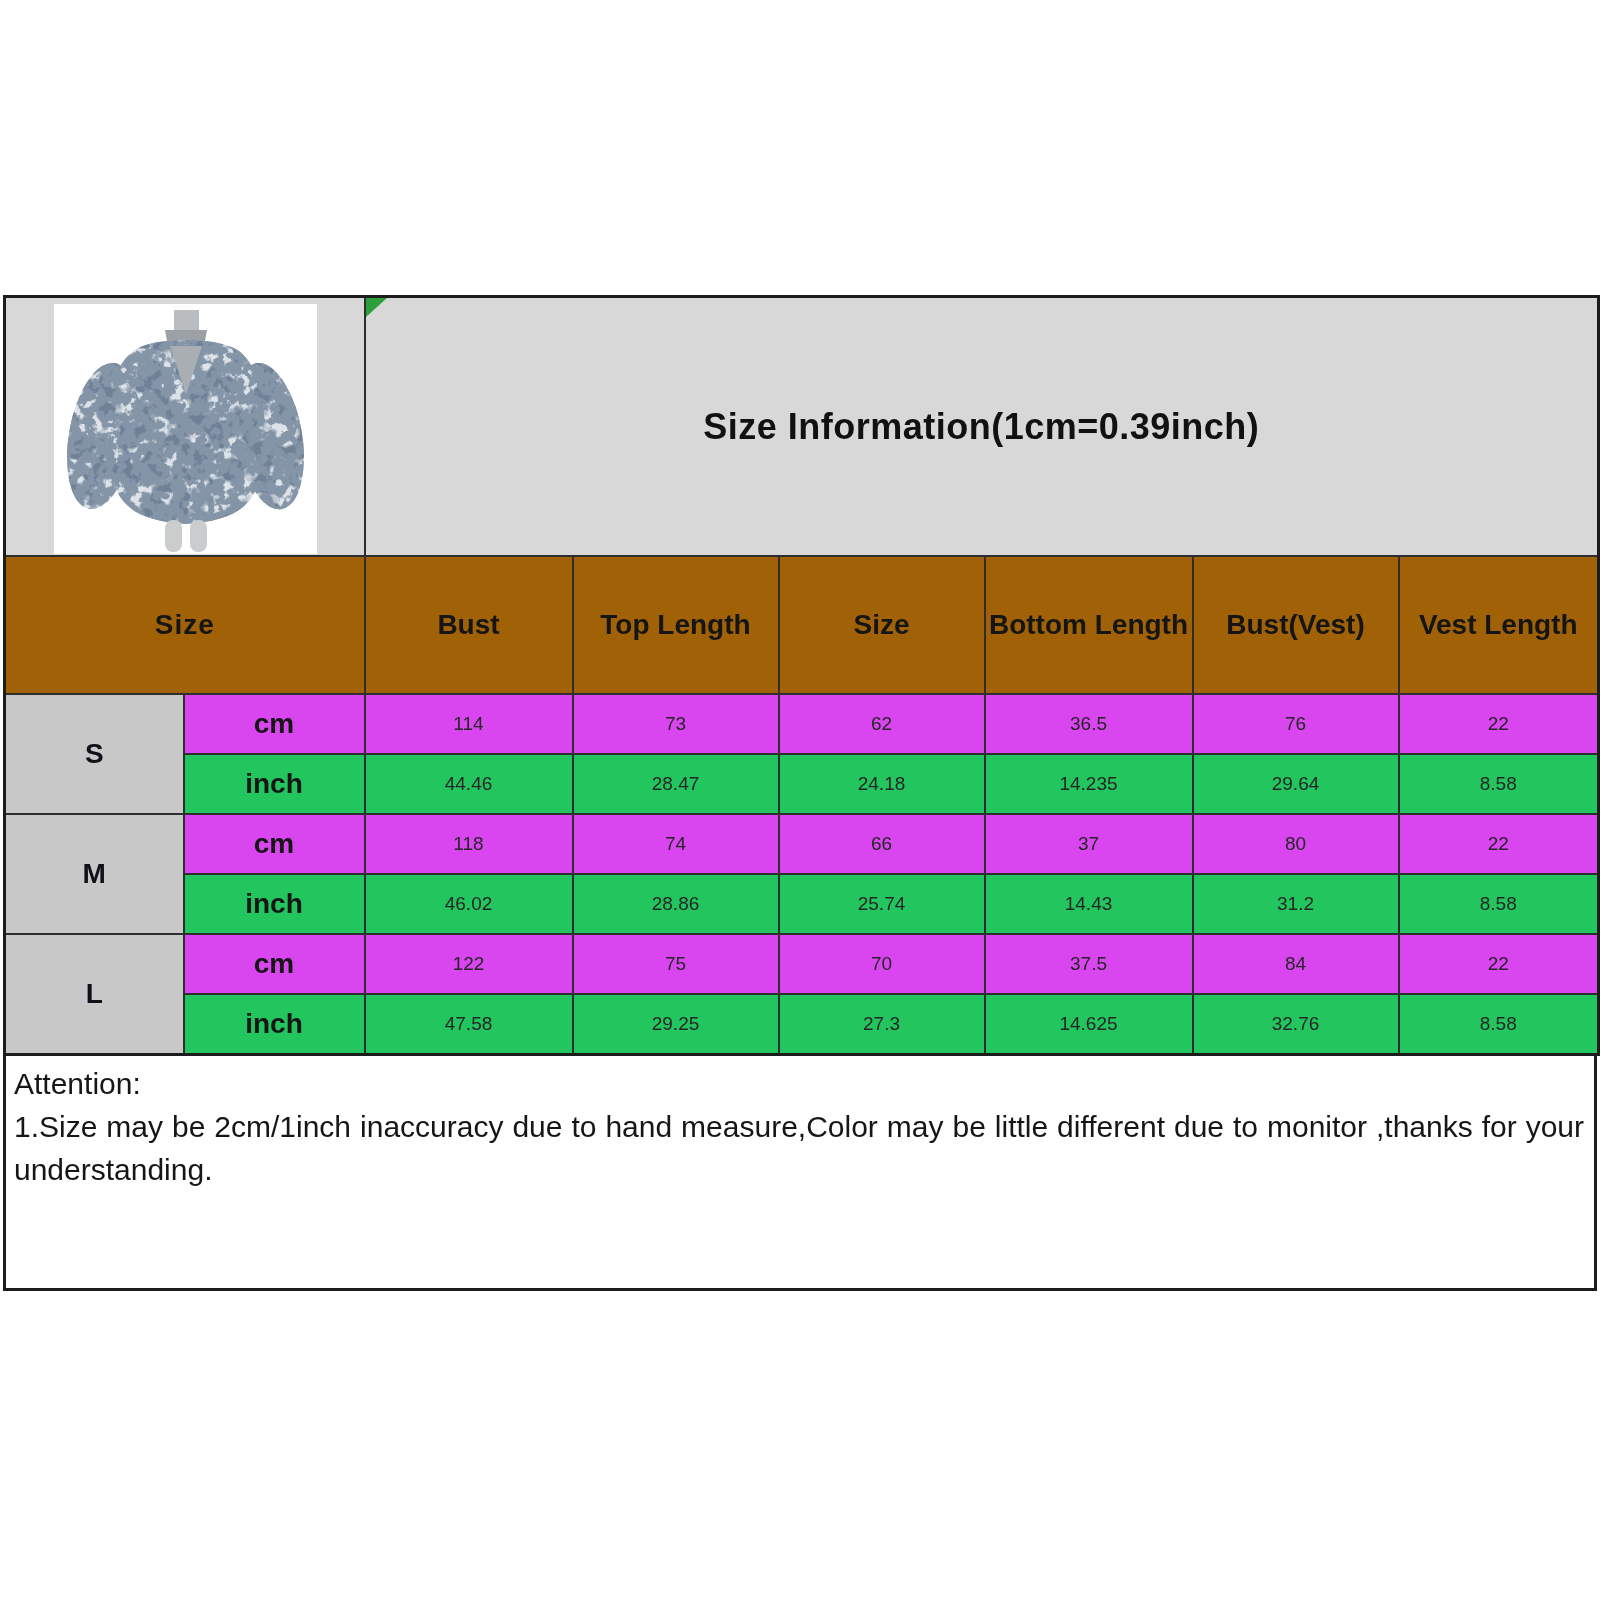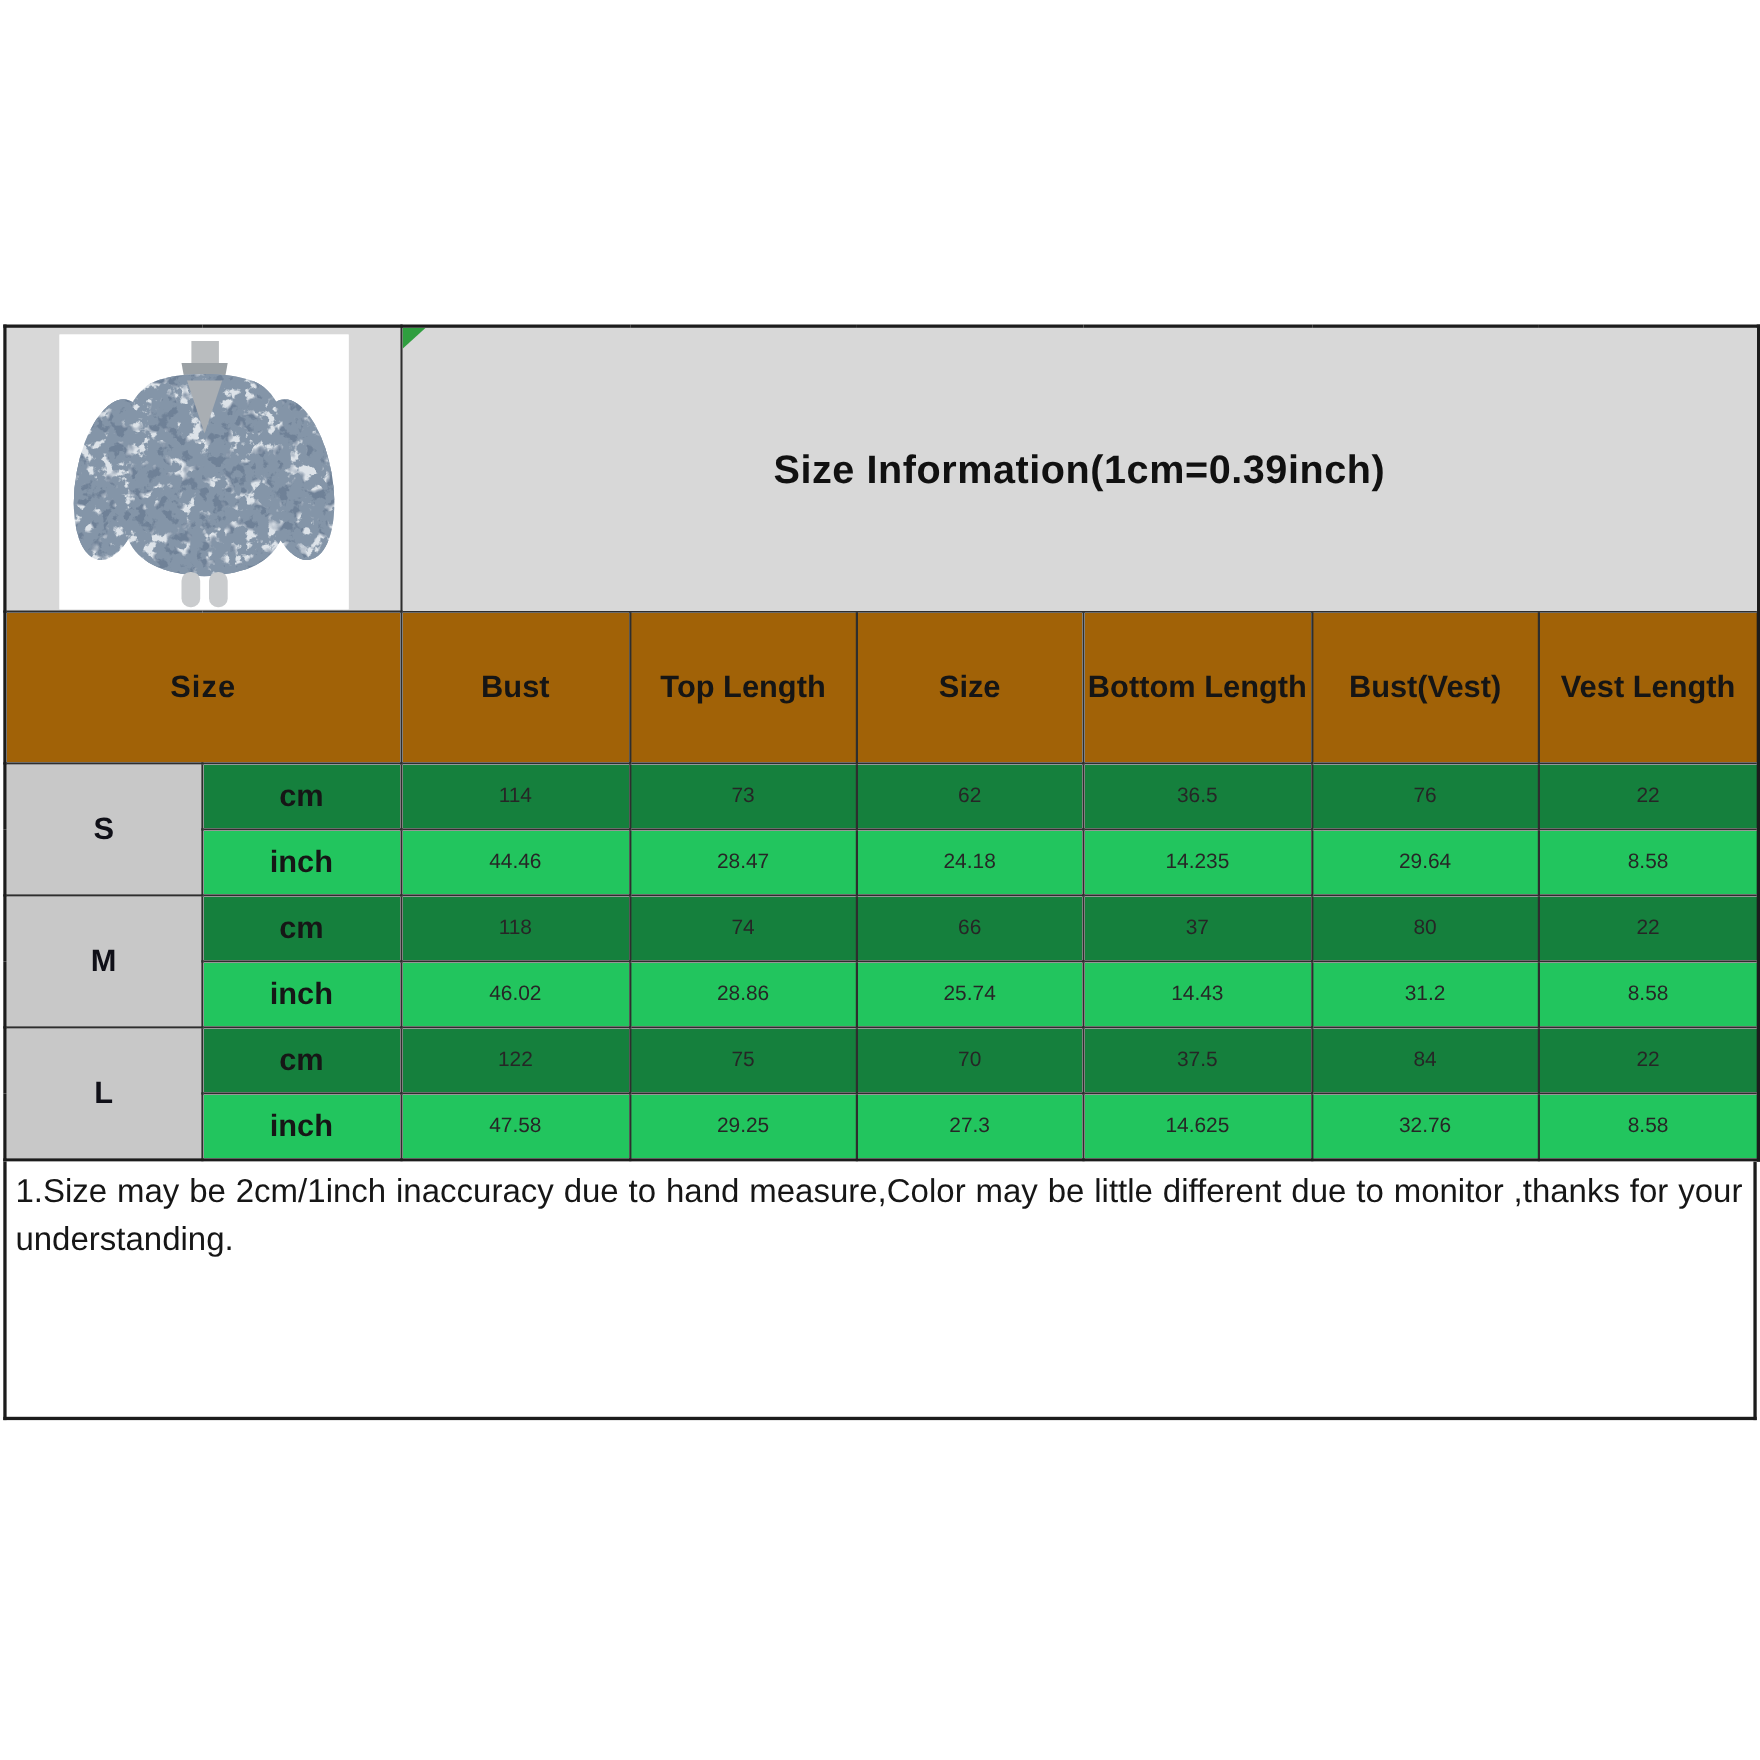--- a/index.html
+++ b/index.html
@@ -34,21 +34,21 @@
   }
 
   
   .row-headers td{
     height:136px;background:#a16207;font-weight:bold;font-size:28px;
     color:#151515;border-bottom-width:4px;
   }
   .size-head{font-size:48px;letter-spacing:1px;}
 
   
-  .cm-row td{height:58px;background:#15803d;}
+  .cm-row td{height:58px;background:#d946ef;}
   .inch-row td{height:58px;background:#22c55e;border-bottom-width:4px;}
   .unit{font-weight:bold;font-size:28px;color:#161616;}
   .val{font-size:19px;color:#262626;font-weight:normal;}
   td.letter{background:#c8c8c8;font-weight:bold;font-size:28px;color:#101018;}
 
   
   .attention{
     box-sizing:border-box;width:1594px;height:235px;background:#ffffff;
     border:3px solid #1c1c1c;border-top:none;
     padding:6px 10px 0 8px;font-size:30px;color:#161616;line-height:43px;
@@ -184,17 +184,18 @@
         <td class="val">29.25</td>
         <td class="val">27.3</td>
         <td class="val">14.625</td>
         <td class="val">32.76</td>
         <td class="val">8.58</td>
       </tr>
     </tbody>
       </table>
 
     <div class="attention">
+      <div>Attention:</div>
       <div class="just">1.Size may be 2cm/1inch inaccuracy due to hand measure,Color may be little different due to monitor ,thanks for your understanding.</div>
     </div>
 
   </div>
 </div>
 
 </body></html>

